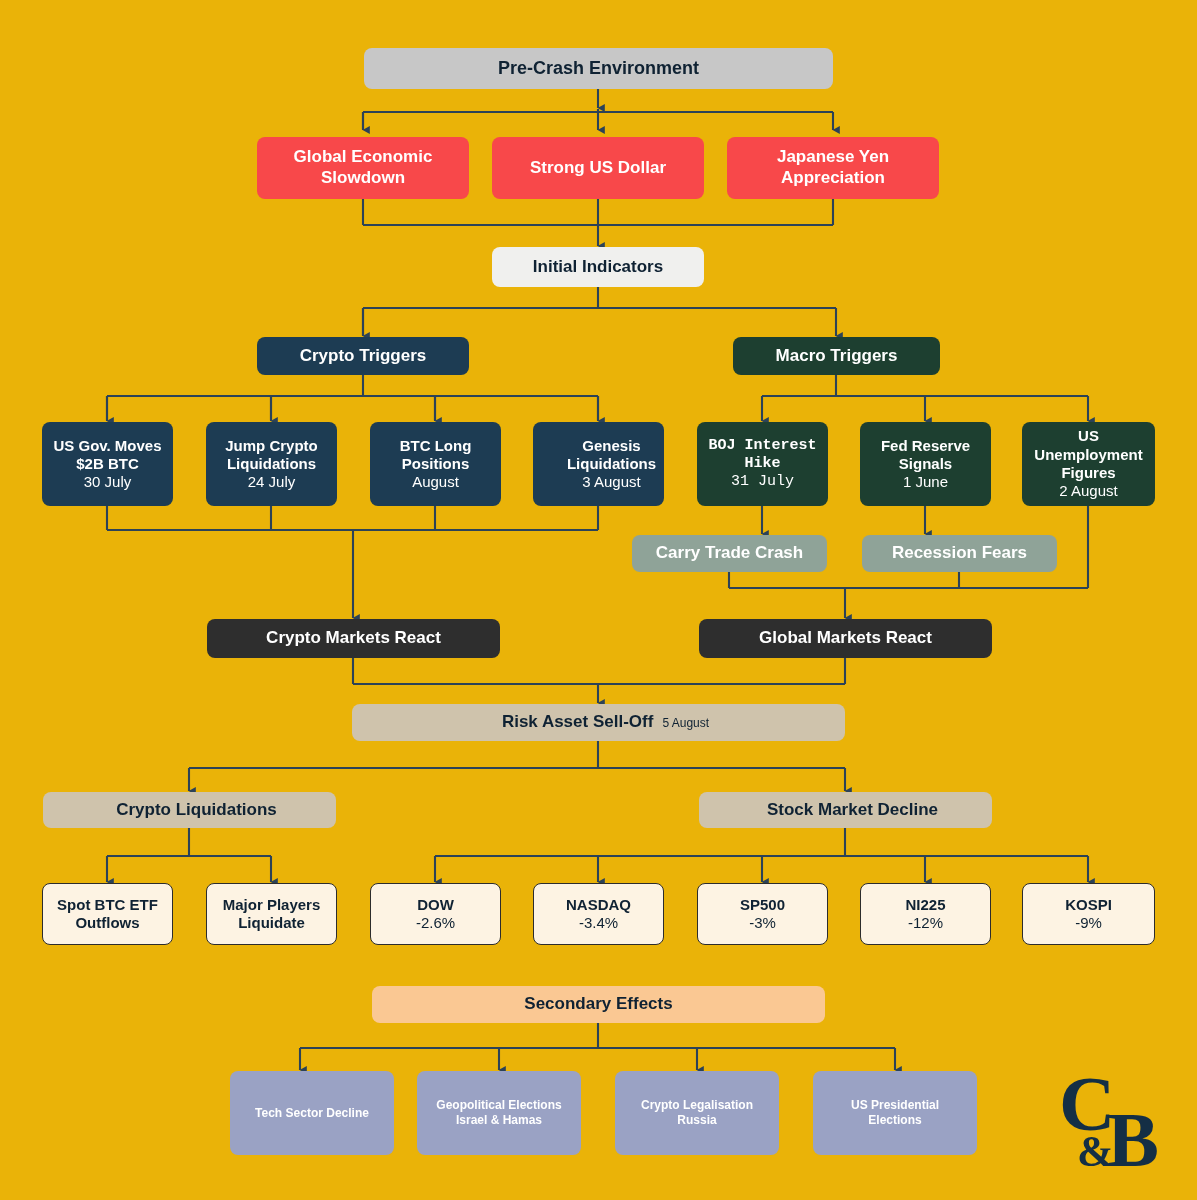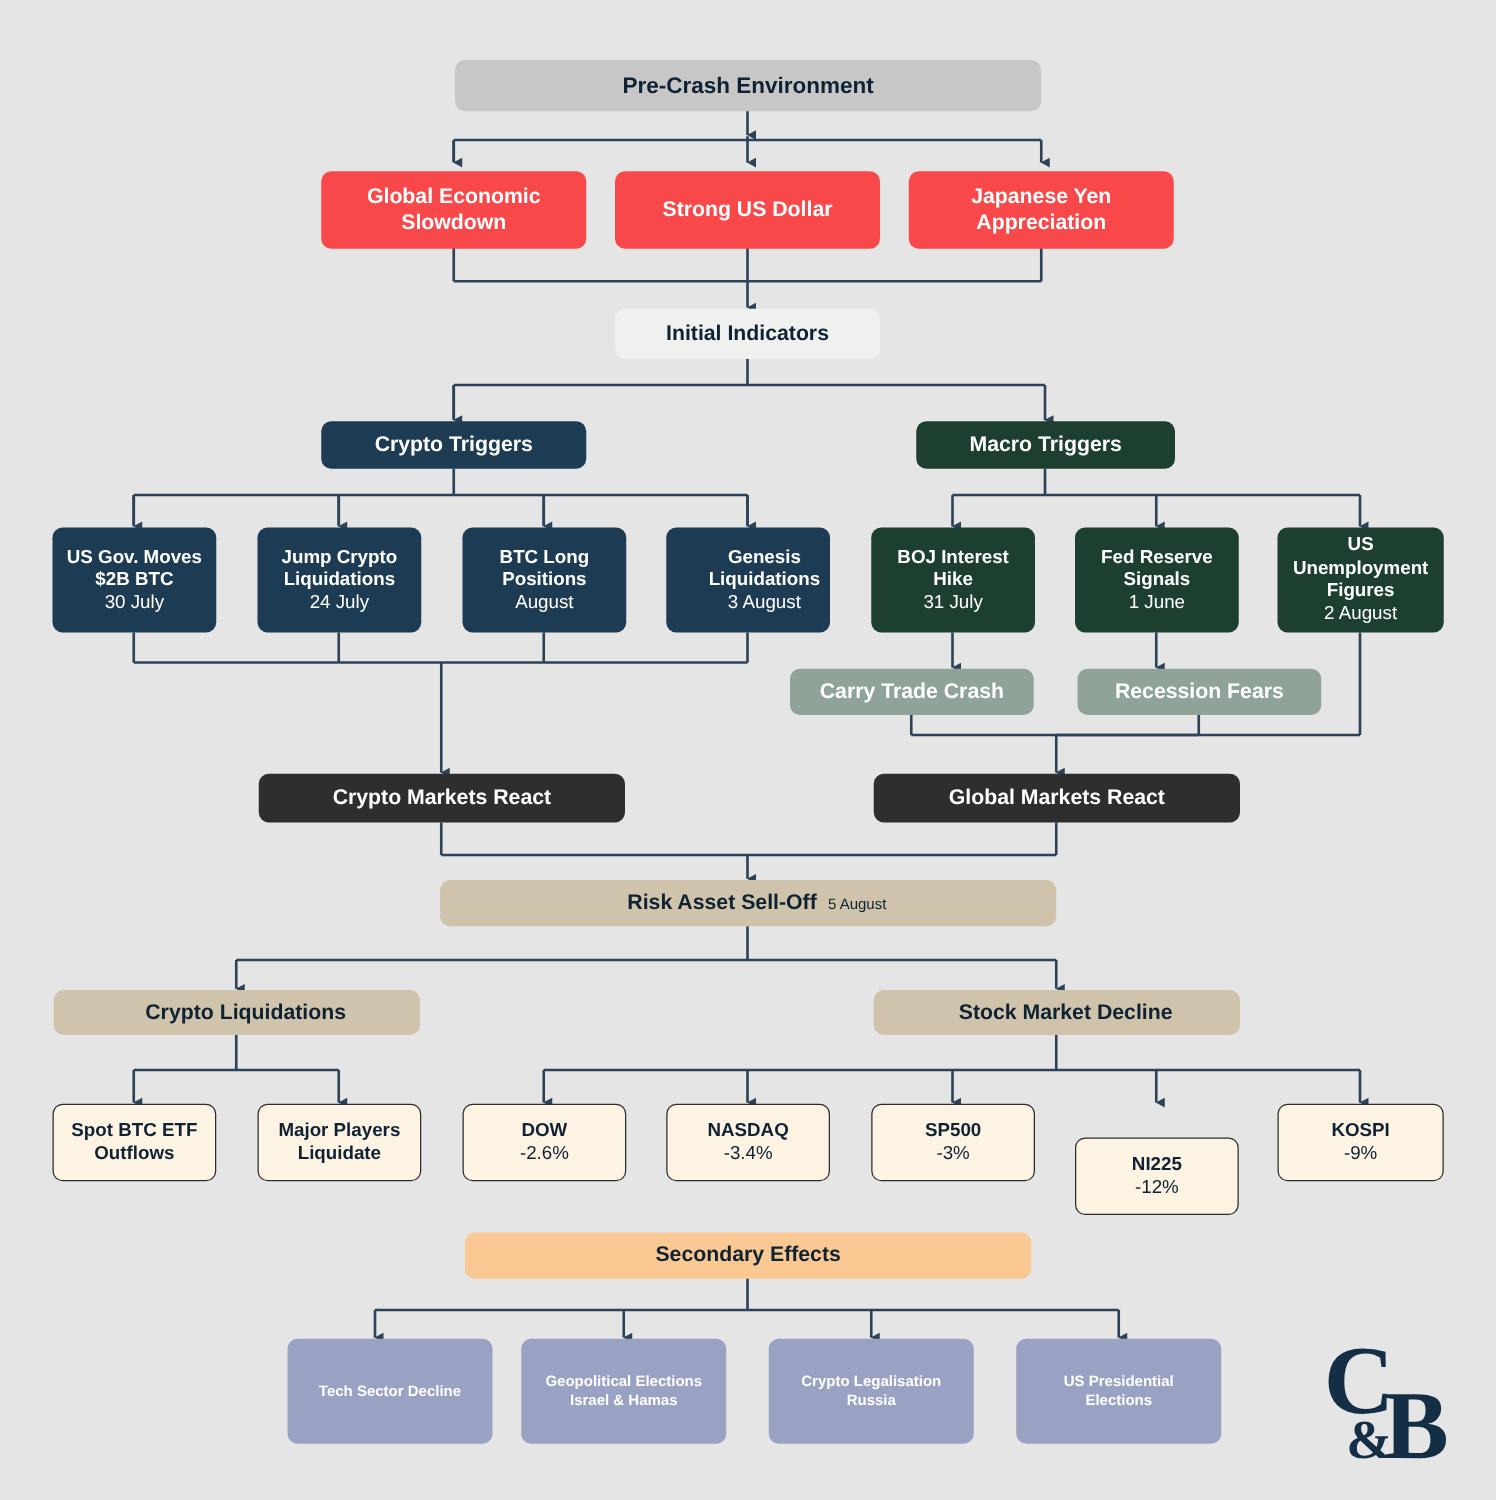--- a/index.html
+++ b/index.html
@@ -4,21 +4,21 @@
 <style>
   html,body{margin:0;padding:0;background:#ffffff;}
   body{
     font-family:"Liberation Sans", sans-serif;
     -webkit-font-smoothing:antialiased;
   }
   #canvas{
     position:relative;
     width:1197px;
     height:1200px;
-    background:#e5e5e5;
+    background:#eab308;
     overflow:hidden;
   }
   svg#wires{
     position:absolute;
     left:0; top:0;
     width:1197px; height:1200px;
     pointer-events:none;
   }
   .node{
     position:absolute;
@@ -185,21 +185,21 @@
   </div>
   <div class="node c-navy f15" style="left:370px; top:422px; width:131px; height:84px;">
     <span class="t1">BTC Long Positions</span>
     <span class="t2">August</span>
   </div>
   <div class="node c-navy f15" style="left:533px; top:422px; width:131px; height:84px;padding-left:36px;">
     <span class="t1">Genesis Liquidations</span>
     <span class="t2">3 August</span>
   </div>
 
-  <div class="node c-green f15" style="left:697px; top:422px; width:131px; height:84px;">
+  <div class="node c-green f15" style="left:697px; top:422px; width:131px; height:84px;font-family:Liberation Mono, monospace;">
     <span class="t1">BOJ Interest Hike</span>
     <span class="t2">31 July</span>
   </div>
   <div class="node c-green f15" style="left:860px; top:422px; width:131px; height:84px;">
     <span class="t1">Fed Reserve Signals</span>
     <span class="t2">1 June</span>
   </div>
   <div class="node c-green f15" style="left:1022px; top:422px; width:133px; height:84px;">
     <span class="t1">US Unemployment Figures</span>
     <span class="t2">2 August</span>
@@ -245,21 +245,21 @@
     <span class="t2">-2.6%</span>
   </div>
   <div class="node c-cream f15" style="left:533px; top:883px; width:131px; height:62px;">
     <span class="t1">NASDAQ</span>
     <span class="t2">-3.4%</span>
   </div>
   <div class="node c-cream f15" style="left:697px; top:883px; width:131px; height:62px;">
     <span class="t1">SP500</span>
     <span class="t2">-3%</span>
   </div>
-  <div class="node c-cream f15" style="left:860px; top:883px; width:131px; height:62px;margin-top:27px;">
+  <div class="node c-cream f15" style="left:860px; top:883px; width:131px; height:62px;">
     <span class="t1">NI225</span>
     <span class="t2">-12%</span>
   </div>
   <div class="node c-cream f15" style="left:1022px; top:883px; width:133px; height:62px;">
     <span class="t1">KOSPI</span>
     <span class="t2">-9%</span>
   </div>
 
   <div class="node c-orange f17" style="left:372px; top:986px; width:453px; height:37px;">
     <span class="t1">Secondary Effects</span>

